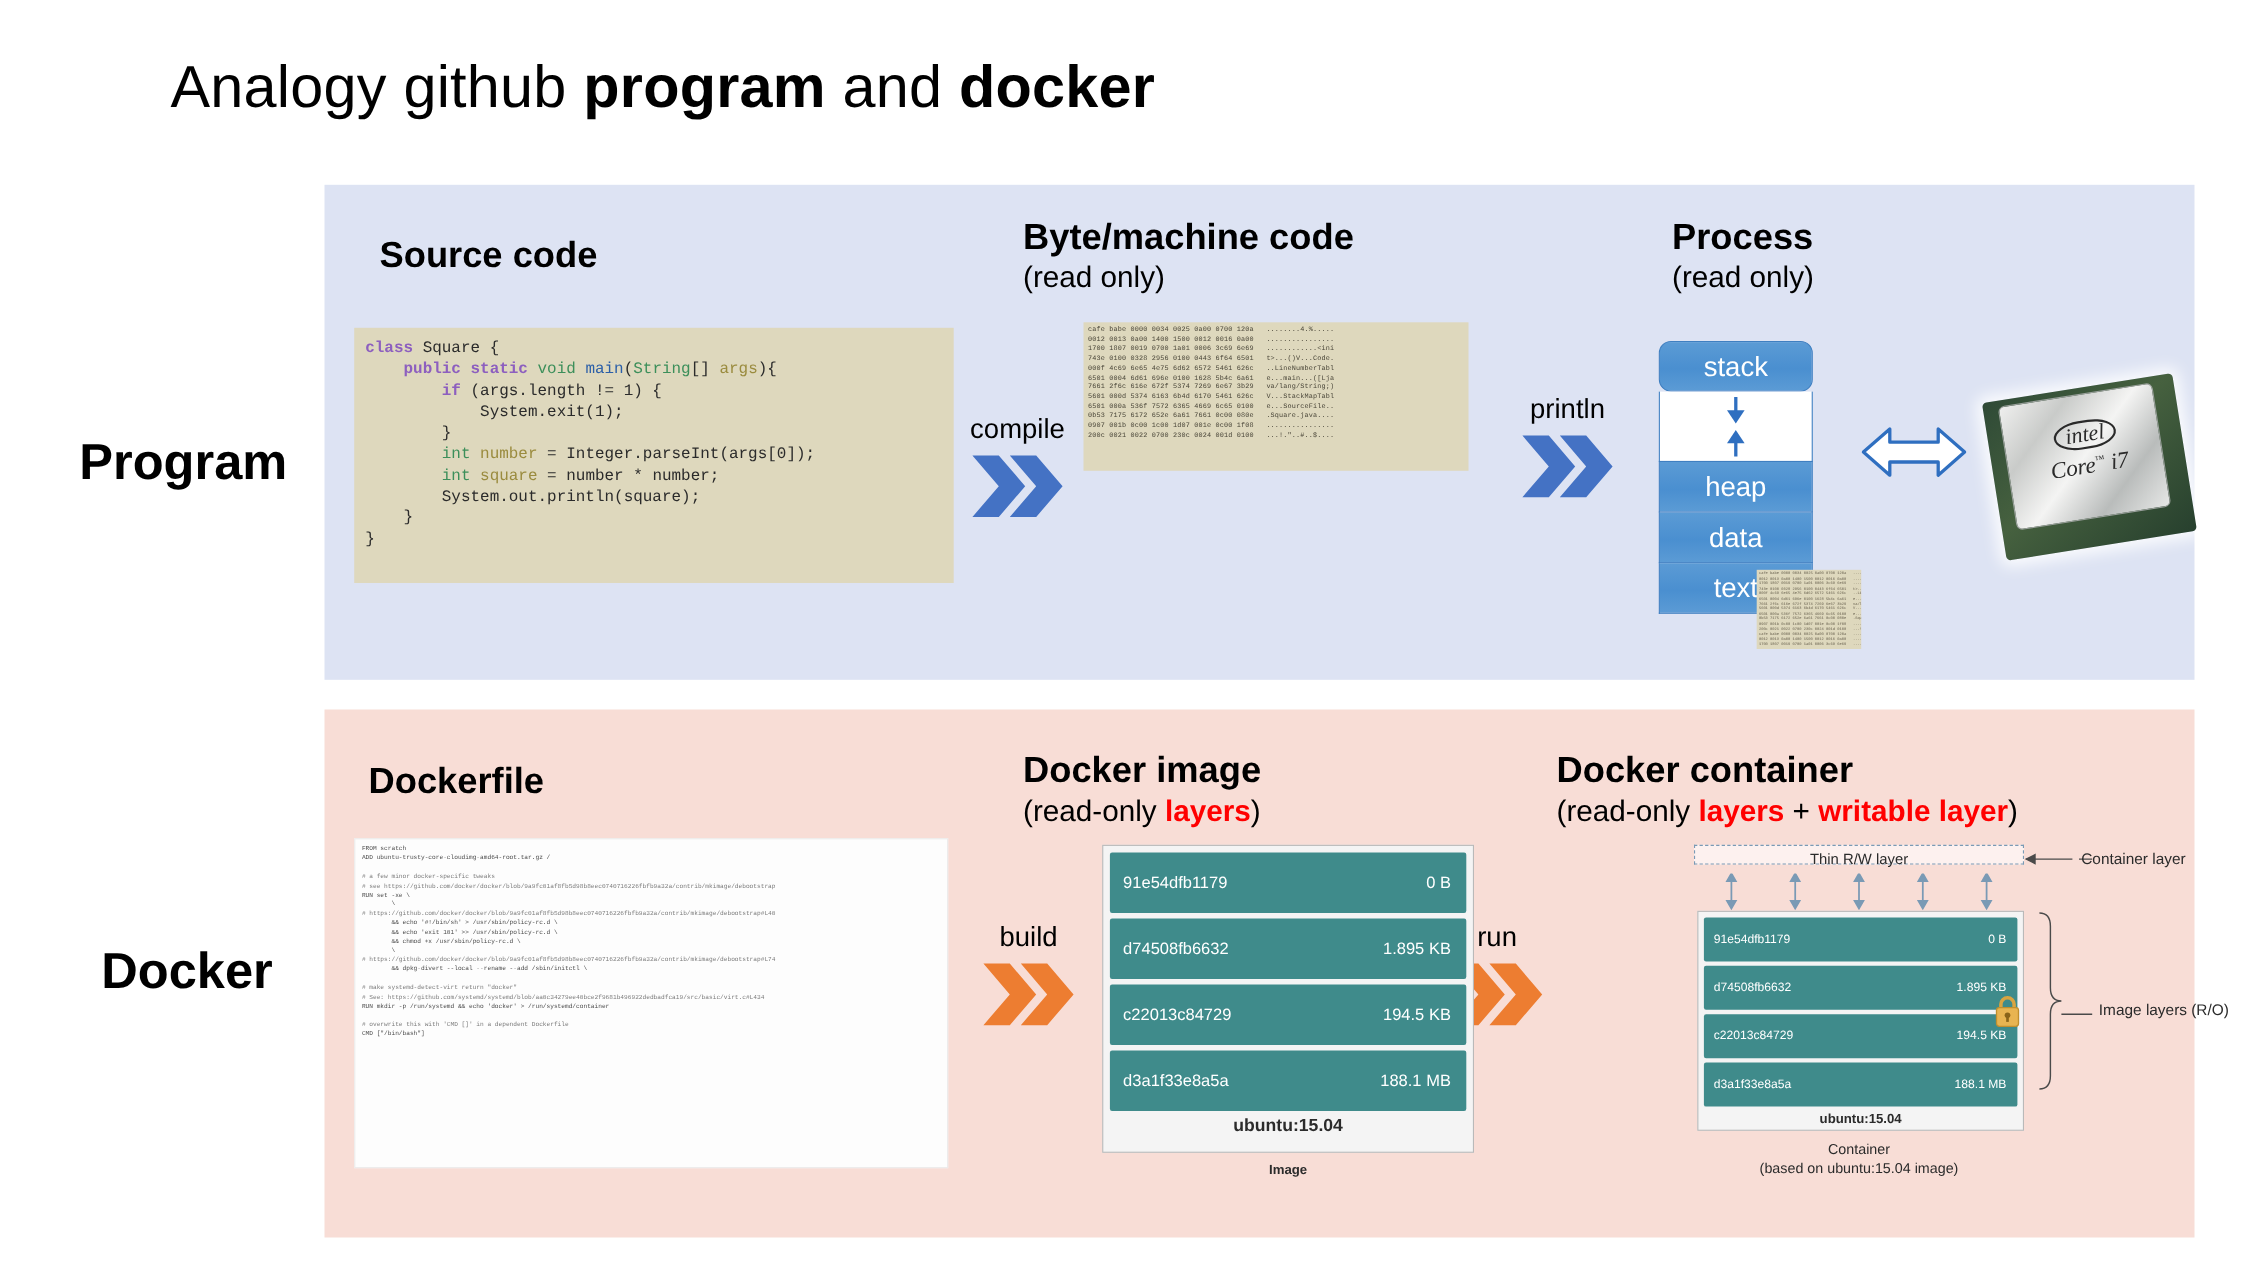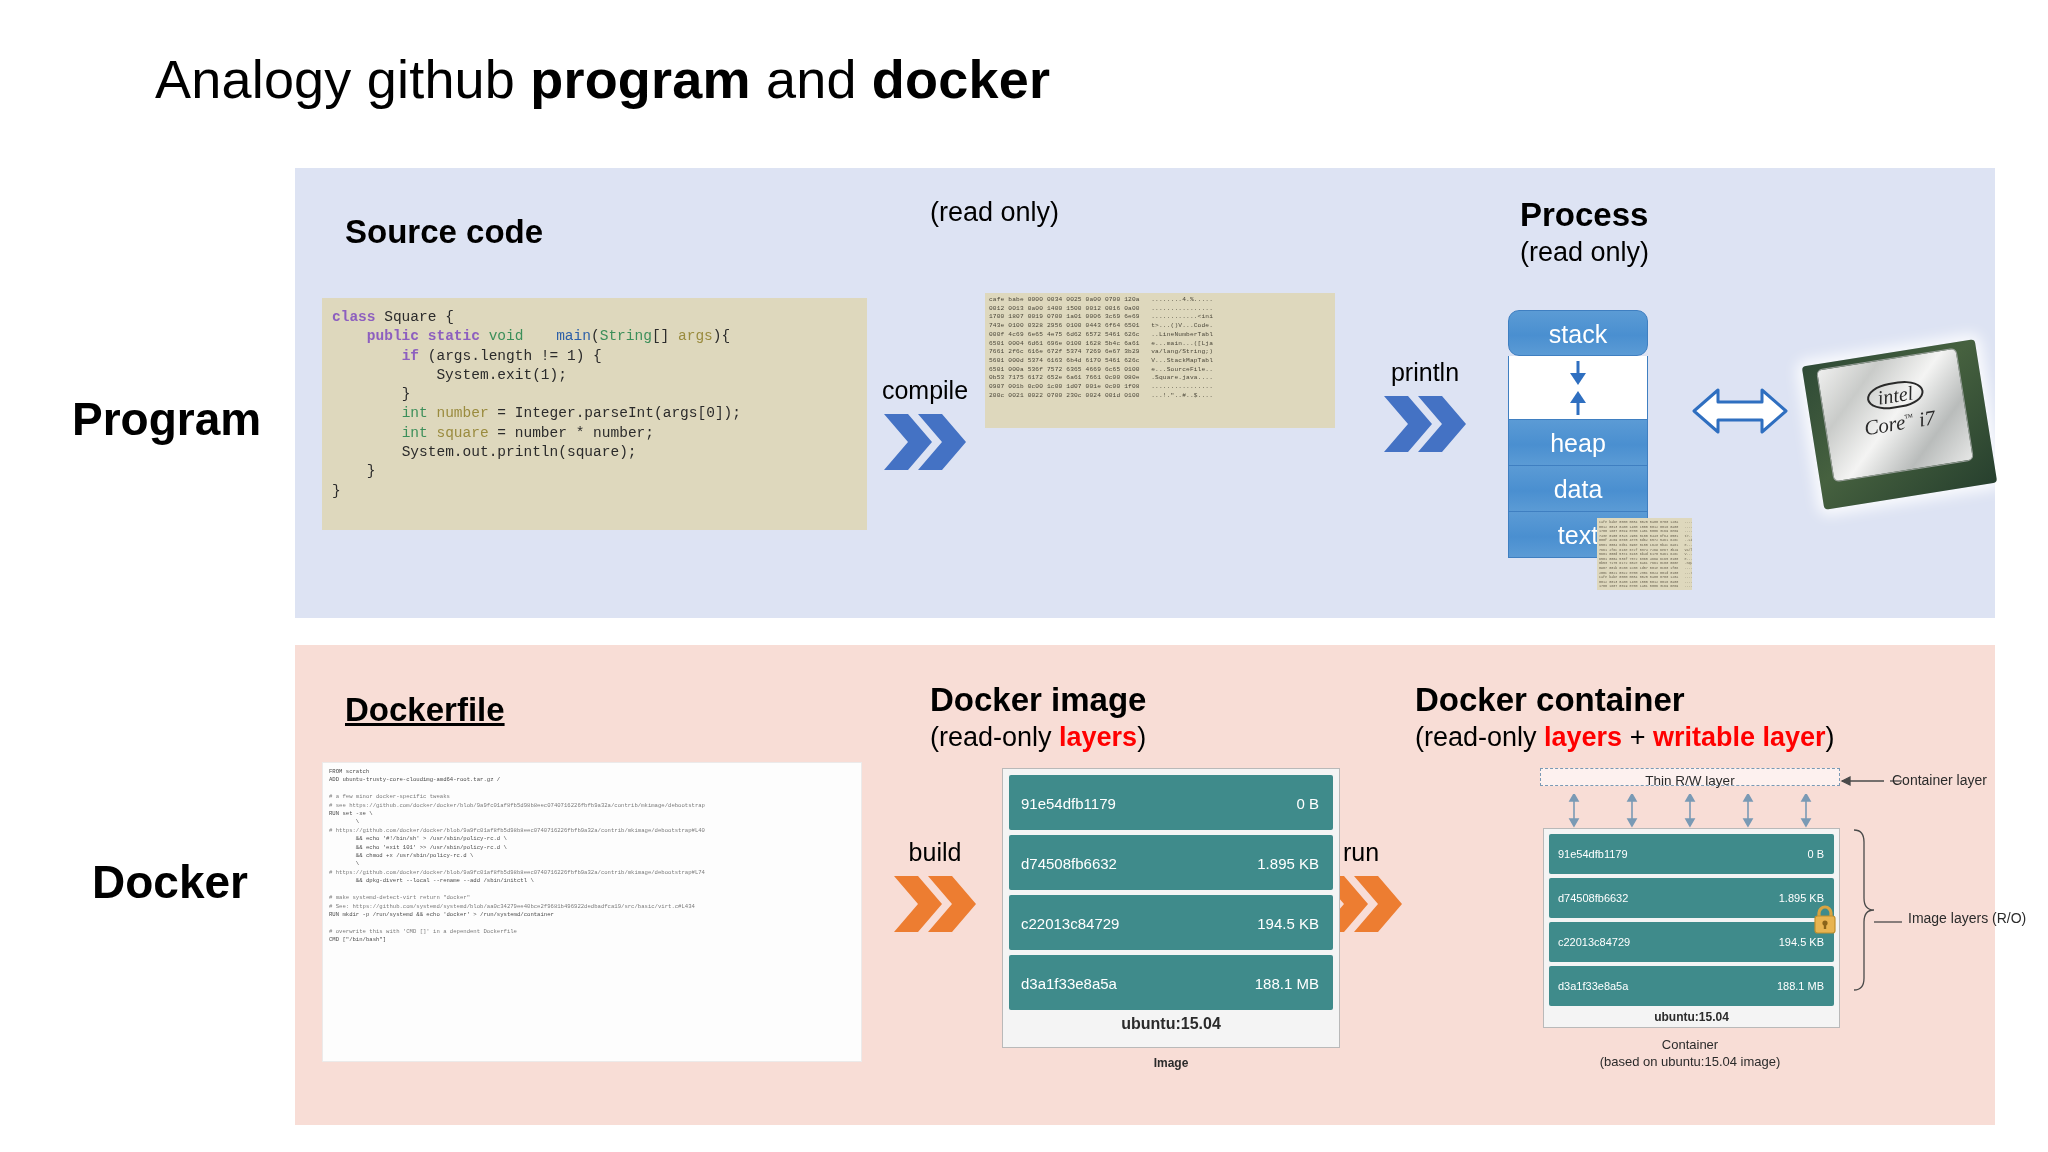--- a/index.html
+++ b/index.html
@@ -33,21 +33,21 @@
 
   
   .colhead{position:absolute;text-align:left;color:#000;}
   .colhead .h1{font-weight:bold;font-size:33px;line-height:40px;white-space:nowrap;}
   .colhead .h2{font-size:27px;line-height:34px;white-space:nowrap;}
   .red{color:#ff0000;font-weight:bold;}
 
   .ch-source    {left:345px;top:212px;width:420px;}
   .ch-byte      {left:930px;top:195px;width:480px;}
   .ch-process   {left:1520px;top:195px;width:440px;}
-  .ch-dockerfile{left:345px;top:690px;width:420px;text-decoration:underline;}
+  .ch-dockerfile{left:335px;top:690px;width:420px;}
   .ch-image     {left:930px;top:680px;width:480px;}
   .ch-container {left:1415px;top:680px;width:660px;}
 
   
   .arrowgrp{position:absolute;text-align:center;}
   .arrowgrp .alabel{font-size:25px;color:#000;line-height:28px;white-space:nowrap;}
   .chev{display:inline-block;margin-top:6px;}
 
   .ar-compile{left:855px;top:376px;width:140px;}
   .ar-execute{left:1350px;top:358px;width:150px;}
@@ -58,21 +58,21 @@
   .codebox{
     position:absolute;left:322px;top:298px;width:545px;height:232px;
     background:#ded8bd;
     font-family:"Liberation Mono", monospace;
     font-size:14.5px;line-height:19.3px;
     padding:10px 0 0 10px;box-sizing:border-box;
     white-space:pre;overflow:hidden;
   }
   .k-purple{color:#8d5fbf;font-weight:bold;}
   .k-green {color:#3c8f5a;}
-  .k-blue  {color:#2b5fa8;margin-left:24px;}
+  .k-blue  {color:#2b5fa8;}
   .k-olive {color:#9a8b3e;}
   .k-dark  {color:#2b2b2b;}
 
   
   .hexbox{
     position:absolute;left:985px;top:293px;width:350px;height:135px;
     background:#ded8bd;overflow:hidden;
     font-family:"Liberation Mono", monospace;
     font-size:6.2px;line-height:8.7px;letter-spacing:.15px;
     color:#4a4639;white-space:pre;padding:3px 0 0 4px;box-sizing:border-box;
@@ -192,20 +192,21 @@
     <span>Analogy github </span><b>program</b><span> and </span><b>docker</b>
   </div>
 
   <div class="panel panel-program"></div>
   <div class="rowlabel rowlabel-program">Program</div>
 
   <div class="colhead ch-source">
     <div class="h1">Source code</div>
   </div>
   <div class="colhead ch-byte">
+    <div class="h1">Byte/machine code</div>
     <div class="h2">(read only)</div>
   </div>
   <div class="colhead ch-process">
     <div class="h1">Process</div>
     <div class="h2">(read only)</div>
   </div>
 
   <div class="codebox" id="codebox"><div><span></span><span class="k-purple">class </span><span class="k-dark">Square {</span></div><div><span>    </span><span class="k-purple">public </span><span class="k-purple">static </span><span class="k-green">void </span><span class="k-blue">main</span><span class="k-dark">(</span><span class="k-green">String</span><span class="k-dark">[] </span><span class="k-olive">args</span><span class="k-dark">){</span></div><div><span>        </span><span class="k-purple">if</span><span class="k-dark"> (args.length != 1) {</span></div><div><span>            </span><span class="k-dark">System.exit(1);</span></div><div><span>        </span><span class="k-dark">}</span></div><div><span>        </span><span class="k-green">int </span><span class="k-olive">number</span><span class="k-dark"> = Integer.parseInt(args[0]);</span></div><div><span>        </span><span class="k-green">int </span><span class="k-olive">square</span><span class="k-dark"> = number * number;</span></div><div><span>        </span><span class="k-dark">System.out.println(square);</span></div><div><span>    </span><span class="k-dark">}</span></div><div><span></span><span class="k-dark">}</span></div></div>
 
   <div class="hexbox" id="hexbox"><div>cafe babe 0000 0034 0025 0a00 0700 120a   ........4.%.....</div><div>0012 0013 0a00 1400 1500 0012 0016 0a00   ................</div><div>1700 1807 0019 0700 1a01 0006 3c69 6e69   ............&lt;ini</div><div>743e 0100 0328 2956 0100 0443 6f64 6501   t&gt;...()V...Code.</div><div>000f 4c69 6e65 4e75 6d62 6572 5461 626c   ..LineNumberTabl</div><div>6501 0004 6d61 696e 0100 1628 5b4c 6a61   e...main...([Lja</div><div>7661 2f6c 616e 672f 5374 7269 6e67 3b29   va/lang/String;)</div><div>5601 000d 5374 6163 6b4d 6170 5461 626c   V...StackMapTabl</div><div>6501 000a 536f 7572 6365 4669 6c65 0100   e...SourceFile..</div><div>0b53 7175 6172 652e 6a61 7661 0c00 080e   .Square.java....</div><div>0907 001b 0c00 1c00 1d07 001e 0c00 1f08   ................</div><div>200c 0021 0022 0700 230c 0024 001d 0100   ...!."..#..$....</div></div>

